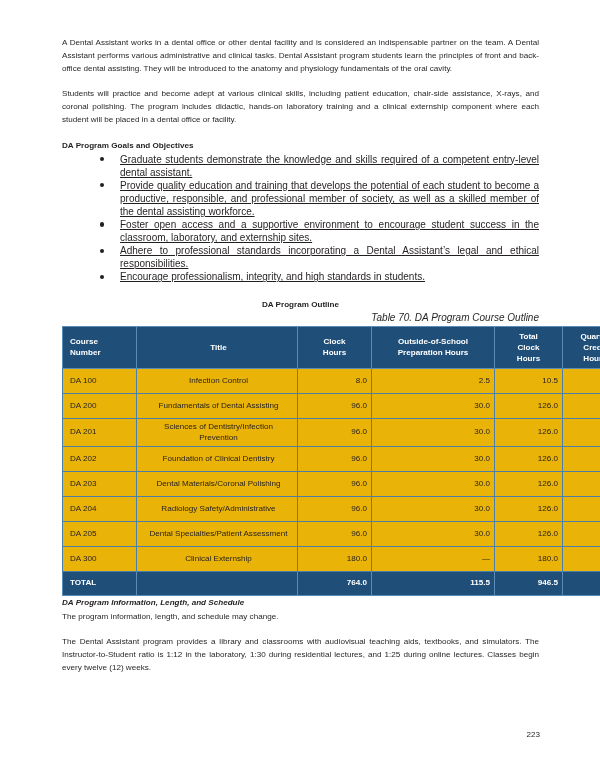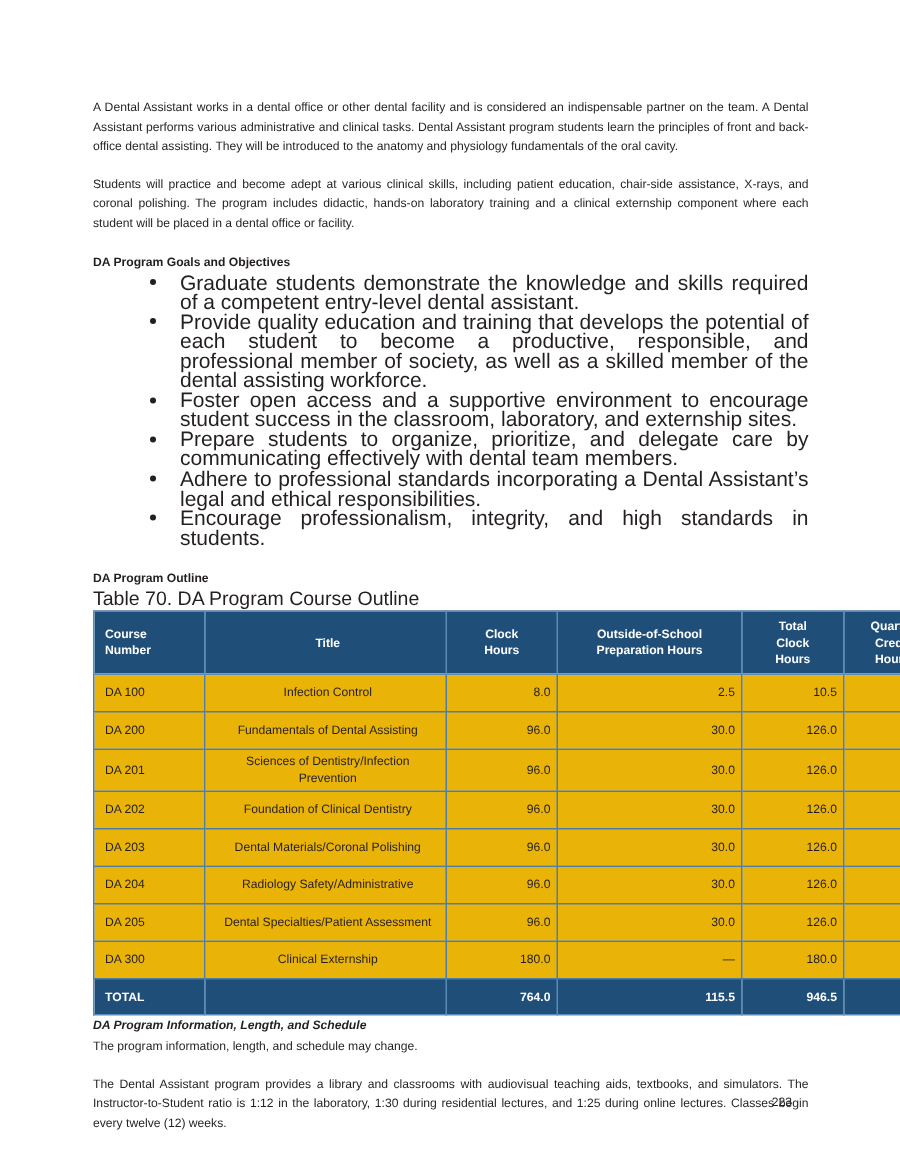--- a/index.html
+++ b/index.html
@@ -18,21 +18,21 @@
   .page {
     position: absolute;
     left: 0; top: 0;
     width: 600px;
     height: 771px;
     background: #ffffff;
   }
   .content {
     position: absolute;
     left: 62px;
-    top: 65px;
+    top: 36px;
     width: 477px;
   }
   p.body-text {
     margin: 0 0 12px 0;
     font-size: 8.1px;
     line-height: 13.1px;
     text-align: justify;
     color: #231f20;
   }
   p.body-text.last { margin-bottom: 0; }
@@ -47,42 +47,45 @@
 
   ul.goals {
     margin: 0;
     padding: 0;
     list-style: none;
   }
   ul.goals li {
     position: relative;
     padding-left: 26px;
     margin-left: 32px;
-    font-size: 14px;
+    font-size: 10px;
     line-height: 13.1px;
     text-align: justify;
     color: #231f20;
     margin-bottom: 0px;
+    text-decoration: underline;
   }
   ul.goals li .bullet {
     position: absolute;
     left: 6px;
     top: 4.4px;
     width: 4.2px;
     height: 4.2px;
     background: #231f20;
     border-radius: 50%;
     display: block;
   }
 
   .table-caption {
     margin: 0 0 2px 0;
-    font-size: 13px;
+    font-size: 10px;
     line-height: 12px;
-    color: #231f20;
+    font-style: italic;
+    color: #231f20;
+    text-align: right;
   }
 
   table.course-table {
     border-collapse: collapse;
     width: 477px;
     table-layout: fixed;
     font-size: 8.1px;
   }
   table.course-table th,
   table.course-table td {
@@ -137,47 +140,46 @@
   .w-title { width: 149px; }
   .w-clock { width: 65px; }
   .w-outs  { width: 114px; }
   .w-total { width: 59px; }
   .w-qtr   { width: 56px; }
 
   .after-table { margin-top: 16px; font-style: italic; }
 
   .page-number {
     position: absolute;
-    right: 72px;
+    right: 60px;
     bottom: 30px;
     font-size: 8.1px;
     color: #231f20;
     line-height: 12px;
   }
 </style>
 </head>
 <body>
 
 <div class="page">
   <div class="content">
 
     <p class="body-text">A Dental Assistant works in a dental office or other dental facility and is considered an indispensable partner on the team. A Dental Assistant performs various administrative and clinical tasks. Dental Assistant program students learn the principles of front and back-office dental assisting. They will be introduced to the anatomy and physiology fundamentals of the oral cavity.</p>
     <p class="body-text">Students will practice and become adept at various clinical skills, including patient education, chair-side assistance, X-rays, and coronal polishing. The program includes didactic, hands-on laboratory training and a clinical externship component where each student will be placed in a dental office or facility.</p>
 
     <h2 class="section-head">DA Program Goals and Objectives</h2>
     <ul class="goals">
       <li><span class="bullet"></span><span>Graduate students demonstrate the knowledge and skills required of a competent entry-level dental assistant.</span></li>
       <li><span class="bullet"></span><span>Provide quality education and training that develops the potential of each student to become a productive, responsible, and professional member of society, as well as a skilled member of the dental assisting workforce.</span></li>
       <li><span class="bullet"></span><span>Foster open access and a supportive environment to encourage student success in the classroom, laboratory, and externship sites.</span></li>
-      <li><span class="bullet"></span><span>Prepare students to organize, prioritize, and delegate care by communicating effectively with dental team members.</span></li>
       <li><span class="bullet"></span><span>Adhere to professional standards incorporating a Dental Assistant’s legal and ethical responsibilities.</span></li>
       <li><span class="bullet"></span><span>Encourage professionalism, integrity, and high standards in students.</span></li>
     </ul>
 
-    <h2 class="section-head" style="margin-top:14px;">DA Program Outline</h2>
+    <h2 class="section-head" style="margin-top:14px;text-align:center;">DA Program Outline</h2>
     <p class="table-caption">Table 70. DA Program Course Outline</p>
 
     <table class="course-table">
       <thead>
         <tr>
           <th class="col-num w-num">
             <span>Course</span><br>
             <span>Number</span>
           </th>
           <th class="col-title w-title">

